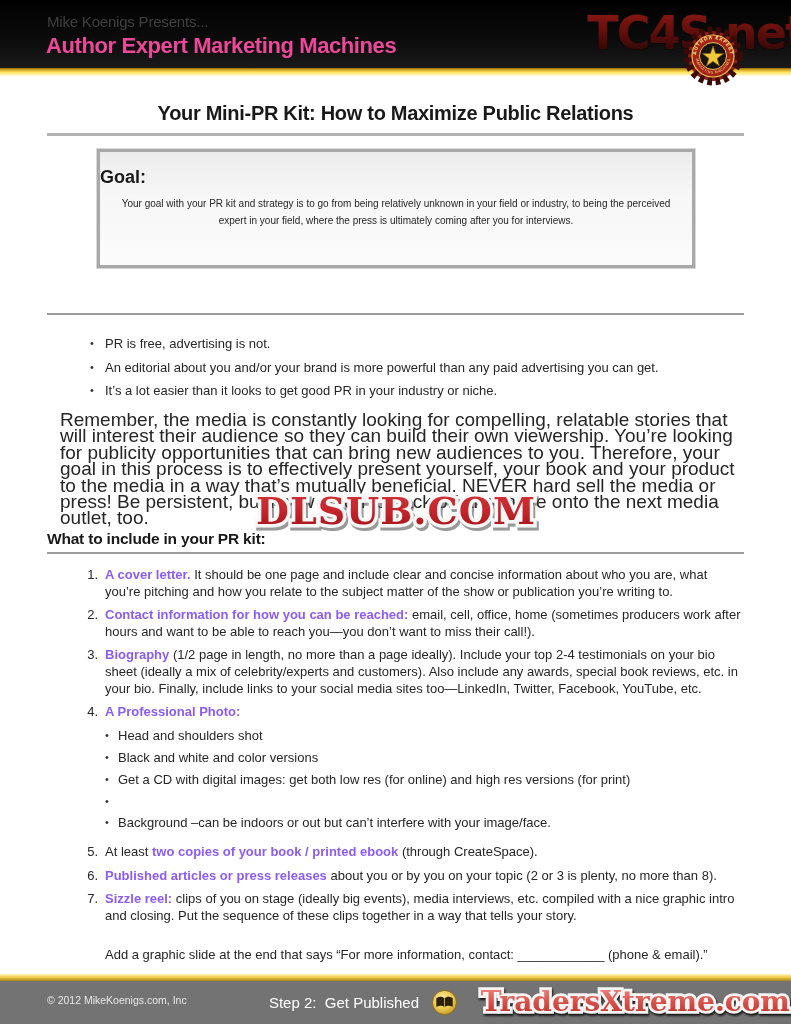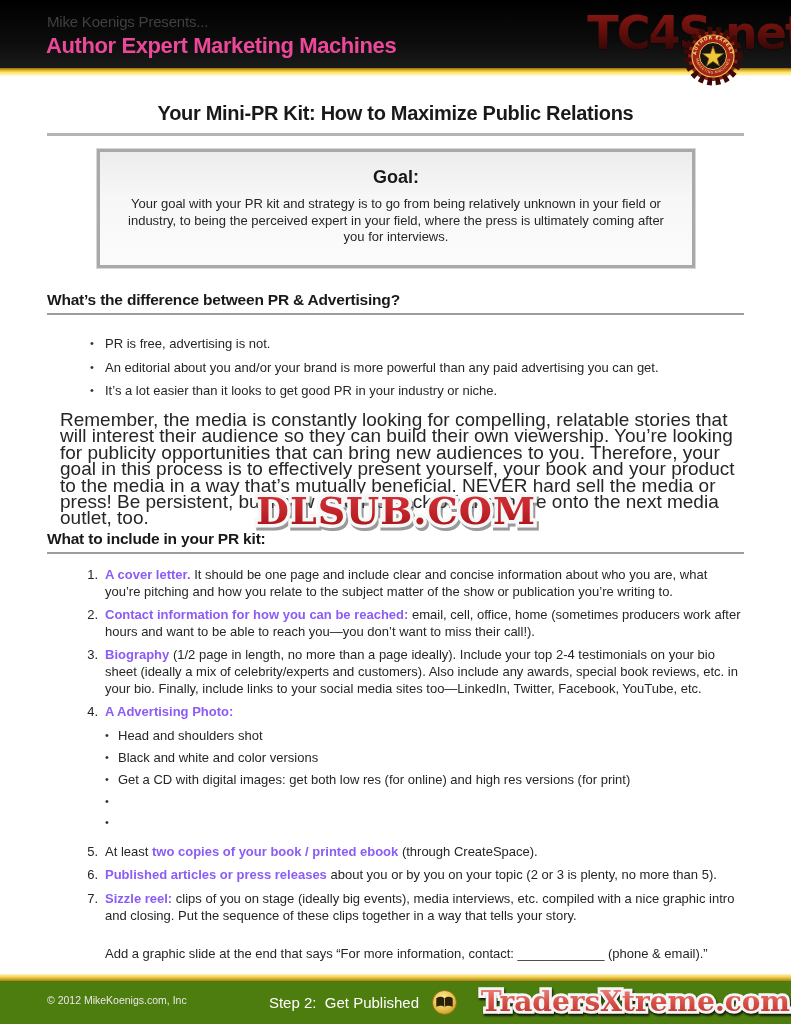--- a/index.html
+++ b/index.html
@@ -21,22 +21,22 @@
 
   
   .page-title{position:absolute;top:102px;left:0;width:791px;text-align:center;
     font-size:20px;font-weight:bold;color:#191919;letter-spacing:-0.3px;}
   .title-rule{position:absolute;top:133px;left:47px;width:697px;height:3px;background:#b4b4b4;}
 
   
   .goal-box{position:absolute;top:149px;left:97px;width:592px;height:113px;
     border:3px solid #a9a9a9;outline:1px solid #d8d8d8;
     background:linear-gradient(180deg,#ececec 0%,#f7f7f7 40%,#fbfbfb 100%);}
-  .goal-heading{margin-top:15px;text-align:center;font-size:18px;font-weight:bold;color:#191919;}
-  .goal-body{margin:8px auto 14px;width:556px;text-align:center;font-size:13px;line-height:16.5px;color:#262626;}
+  .goal-heading{margin-top:15px;font-size:18px;font-weight:bold;color:#191919;}
+  .goal-body{margin:8px auto 14px;width:556px;text-align:center;font-size:10px;line-height:16.5px;color:#262626;}
 
   
   .sec-head{position:absolute;left:47px;font-size:15.5px;font-weight:bold;color:#191919;letter-spacing:-0.2px;}
   .sec-head.s1{top:291px;}
   .sec-head.s2{top:530px;}
   .sec-rule{position:absolute;left:47px;width:697px;height:2px;background:#9c9c9c;}
   .sec-rule.r1{top:313px;}
   .sec-rule.r2{top:552px;}
 
   .diff-bullets{position:absolute;top:336px;left:90px;width:644px;margin:0;padding:0;list-style:none;}
@@ -55,21 +55,21 @@
   .pr-body{flex:1;}
   .pr-body b{color:#8b5cf6;}
   .sub-list{margin:7px 0 0;padding:0;list-style:none;}
   .sub-list li{display:flex;margin-bottom:6px;line-height:16px;}
   .sub-list .dot{width:13px;}
   .after-para{margin-top:22px;}
 
   
   .footer-goldline{position:absolute;top:974px;left:0;width:791px;height:7px;
     background:linear-gradient(180deg,#fdf6c0 0%,#f3cf4a 45%,#a8811a 100%);}
-  .footer-bar{position:absolute;top:981px;left:0;width:791px;height:43px;background:#4d7c0f;}
+  .footer-bar{position:absolute;top:981px;left:0;width:791px;height:43px;background:#737373;}
   .copyright{position:absolute;left:47px;top:13px;color:#e8e8e8;font-size:10.5px;}
   .step-group{position:absolute;left:0;top:0;width:791px;height:43px;display:flex;
     align-items:center;justify-content:center;gap:12px;transform:translateX(-32px);}
   .step-label{color:#ffffff;font-size:15px;white-space:pre;text-align:right;}
   .book-svg{width:27px;height:27px;}
   .traders-svg{position:absolute;right:-4px;top:0px;width:335px;height:42px;
     filter:drop-shadow(1px 2px 1px rgba(0,0,0,0.85));}
 </style>
 </head>
 <body>
@@ -110,21 +110,20 @@
   </svg>
 
   <div class="page-title">Your Mini-PR Kit: How to Maximize Public Relations</div>
   <div class="title-rule"></div>
 
   <div class="goal-box">
     <div class="goal-heading">Goal:</div>
     <div class="goal-body">Your goal with your PR kit and strategy is to go from being relatively unknown in your field or industry, to being the perceived expert in your field, where the press is ultimately coming after you for interviews.</div>
   </div>
 
-  <div class="sec-head s1">What’s the difference between PR &amp; Advertising?</div>
   <div class="sec-rule r1"></div>
   <ul class="diff-bullets">
       <li>
         <span class="dot">•</span>
         <span>PR is free, advertising is not.</span>
       </li>
       <li>
         <span class="dot">•</span>
         <span>An editorial about you and/or your brand is more powerful than any paid advertising you can get.</span>
       </li>
@@ -156,48 +155,49 @@
       <div class="pr-item">
         <div class="pr-num">2.</div>
         <div class="pr-body"><b>Contact information for how you can be reached:</b><span>  email, cell, office, home (sometimes producers work after hours and want to be able to reach you—you don’t want to miss their call!).</span></div>
       </div>
       <div class="pr-item">
         <div class="pr-num">3.</div>
         <div class="pr-body"><b>Biography</b><span> (1/2 page in length, no more than a page ideally).  Include your top 2-4 testimonials on your bio sheet (ideally a mix of celebrity/experts and customers).  Also include any awards, special book reviews, etc. in your bio.  Finally, include links to your social media sites too—LinkedIn, Twitter, Facebook, YouTube, etc.</span></div>
       </div>
       <div class="pr-item">
         <div class="pr-num">4.</div>
-        <div class="pr-body"><b>A Advertising Photo:</b><ul class="sub-list">
+        <div class="pr-body"><b>A Professional Photo:</b><ul class="sub-list">
             <li>
               <span class="dot">•</span>
               <span>Head and shoulders shot</span>
             </li>
             <li>
               <span class="dot">•</span>
               <span>Black and white and color versions</span>
             </li>
             <li>
               <span class="dot">•</span>
               <span>Get a CD with digital images: get both low res (for online) and high res versions (for print)</span>
             </li>
             <li>
               <span class="dot">•</span>
             </li>
             <li>
               <span class="dot">•</span>
+              <span>Background –can be indoors or out but can’t interfere with your image/face.</span>
             </li>
           </ul></div>
       </div>
       <div class="pr-item">
         <div class="pr-num">5.</div>
         <div class="pr-body"><span>At least </span><b>two copies of your book / printed ebook</b><span> (through CreateSpace).</span></div>
       </div>
       <div class="pr-item">
         <div class="pr-num">6.</div>
-        <div class="pr-body"><b>Published articles or press releases</b><span> about you or by you on your topic (2 or 3 is plenty, no more than 5).</span></div>
+        <div class="pr-body"><b>Published articles or press releases</b><span> about you or by you on your topic (2 or 3 is plenty, no more than 8).</span></div>
       </div>
       <div class="pr-item">
         <div class="pr-num">7.</div>
         <div class="pr-body"><b>Sizzle reel:</b><span>  clips of you on stage (ideally big events), media interviews, etc. compiled with a nice graphic intro and closing.  Put the sequence of these clips together in a way that tells your story.</span><div class="after-para">Add a graphic slide at the end that says “For more information, contact: ____________ (phone &amp; email).”</div></div>
       </div>
     </div>
 
   <div class="footer-goldline"></div>
   <div class="footer-bar">
     <div class="copyright">© 2012 MikeKoenigs.com, Inc</div>

